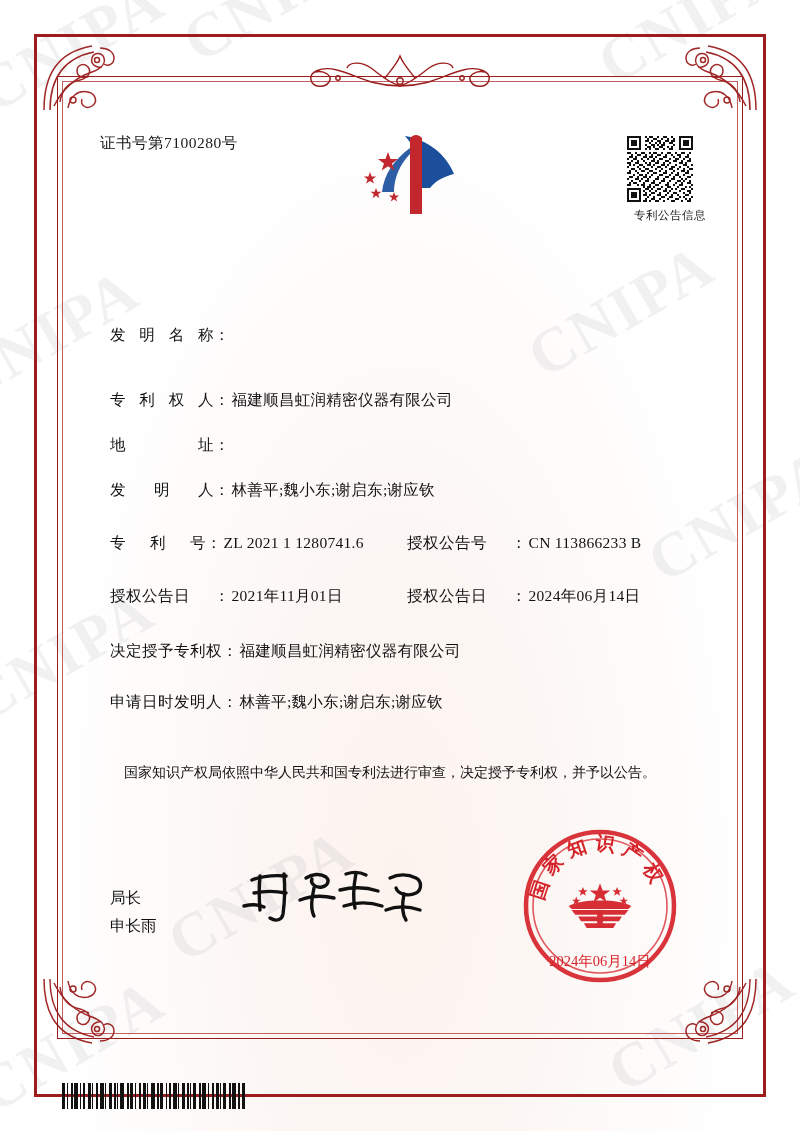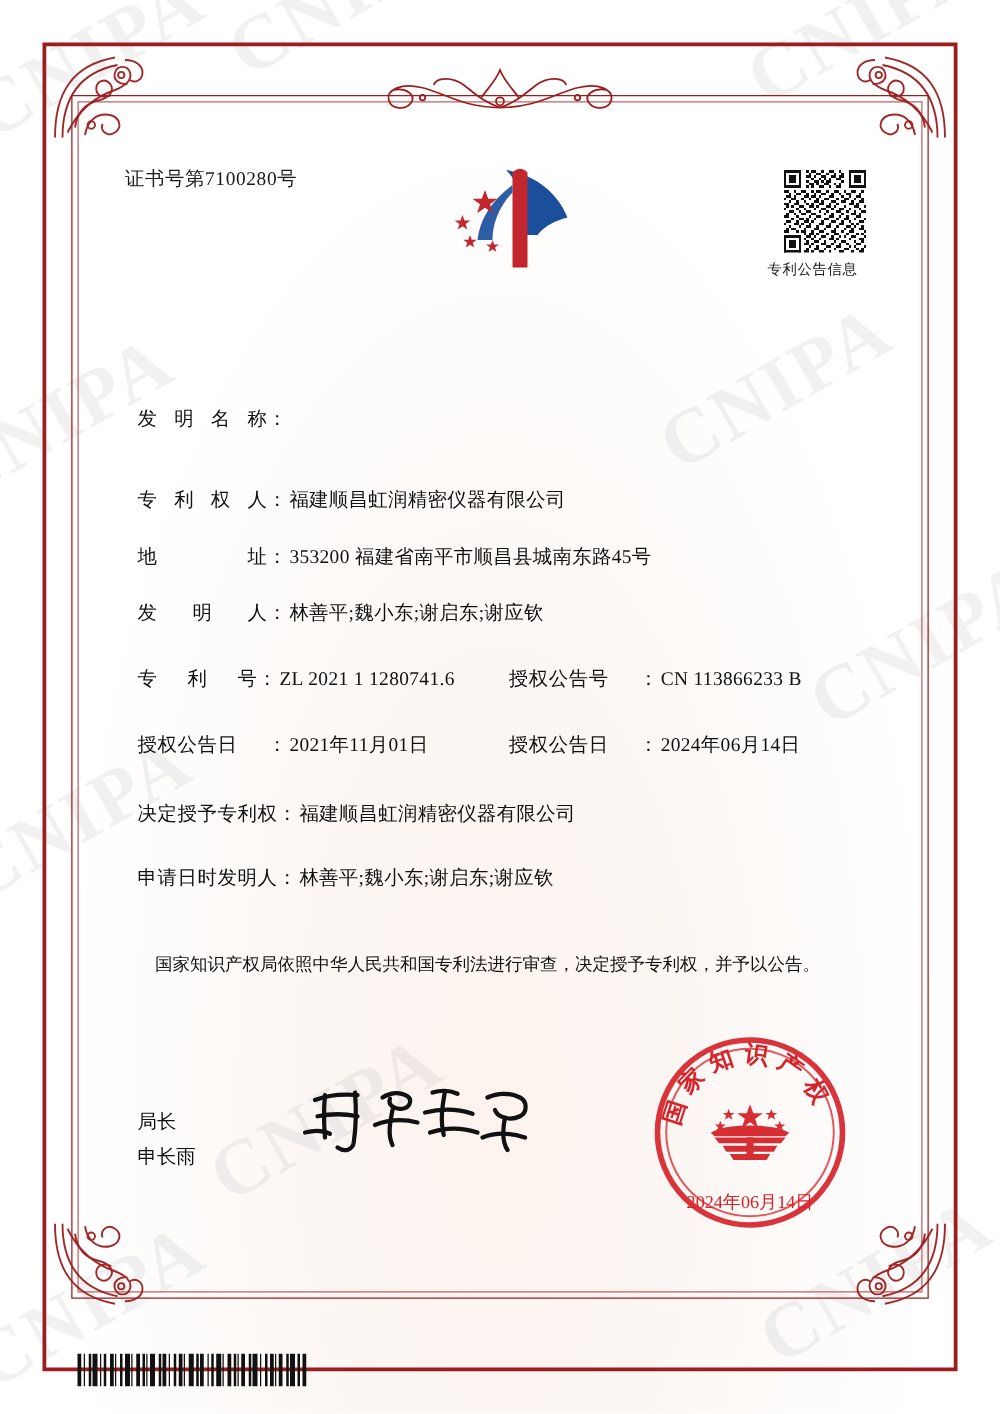--- a/index.html
+++ b/index.html
@@ -92,21 +92,21 @@
     top: 130px;
     width: 110px;
     height: 92px;
   }
   .logo svg { width: 100%; height: 100%; display: block; }
 
   .qr-wrap {
     position: absolute;
     right: 94px;
     top: 136px;
-    text-align: left;
+    text-align: right;
     width: 92px;
   }
   .qr {
     width: 66px; height: 66px;
     margin: 0 auto;
     background-color: #fff;
   }
   .qr svg { display:block; }
   .qr-cap {
     margin-top: 6px;
@@ -629,21 +629,20 @@
 
     <div class="row">
       <span class="lbl spread">专 利 权 人</span>
       <span class="sep">：</span>
       <span class="val">福建顺昌虹润精密仪器有限公司</span>
     </div>
 
     <div class="row">
       <span class="lbl spread">地 址</span>
       <span class="sep">：</span>
-      <span class="val">353200 福建省南平市顺昌县城南东路45号</span>
     </div>
 
     <div class="row" style="margin-bottom:32px;">
       <span class="lbl spread">发 明 人</span>
       <span class="sep">：</span>
       <span class="val">林善平;魏小东;谢启东;谢应钦</span>
     </div>
 
     <div class="row half" style="margin-bottom:32px;">
       <span class="col">

